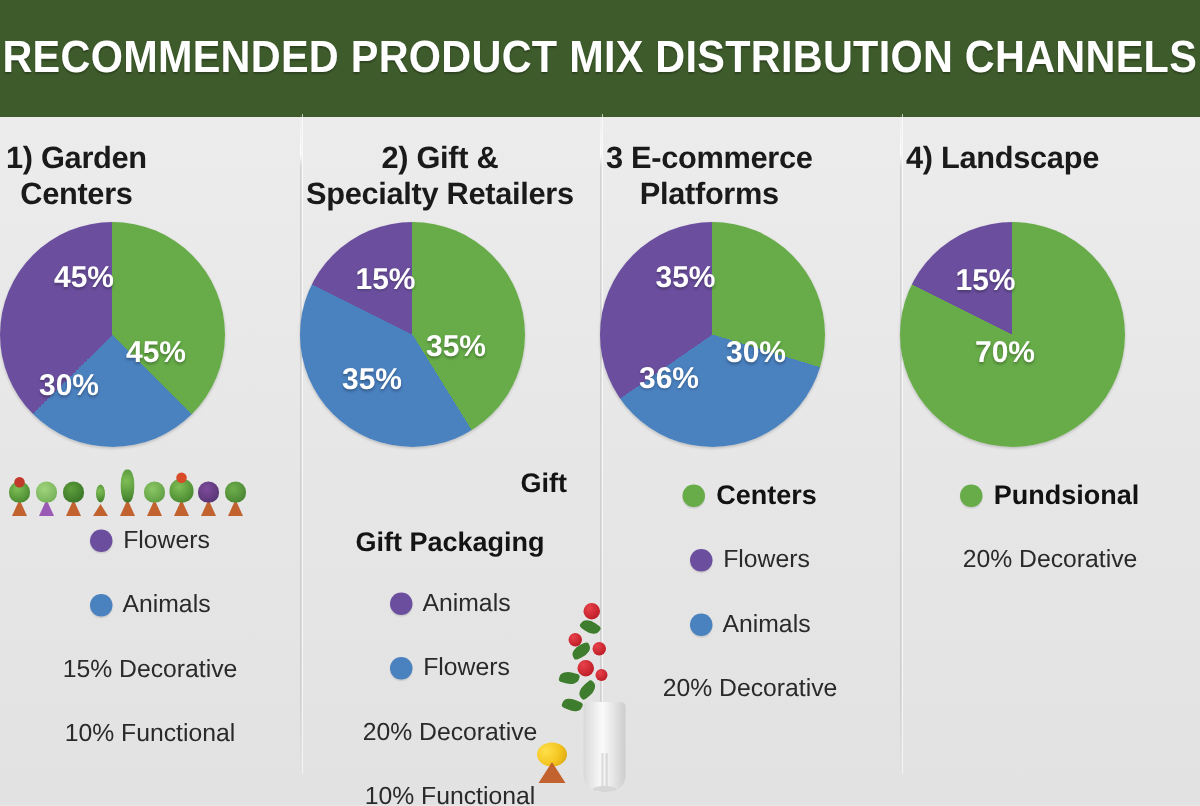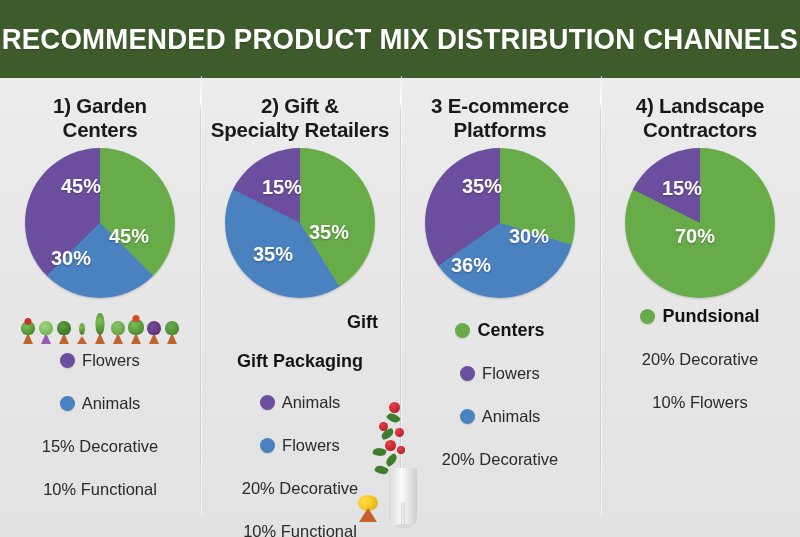--- a/index.html
+++ b/index.html
@@ -45,21 +45,21 @@
     display:flex;
     background:linear-gradient(180deg,#ececec 0%,#e6e6e6 55%,#e2e2e2 100%);
   }
   .col {
     position:relative;
     width:200px;
     height:459px;
     padding-top:16px;
     display:flex;
     flex-direction:column;
-    align-items:center;
+    align-items:flex-start;
   }
   .col + .col::before{
     content:"";
     position:absolute;
     left:0; top:-2px;
     width:1px; height:440px;
     background:linear-gradient(180deg,rgba(255,255,255,0) 0%,#ffffff 6%,#d2d2d2 8%,#cfcfcf 88%,rgba(200,200,200,0) 100%);
     box-shadow:1px 0 0 rgba(255,255,255,.65);
   }
 
@@ -322,21 +322,21 @@
   </div>
 
   <div class="col">
     <div class="col-title">
       <span>3 E-commerce</span><br>
       <span>Platforms</span>
     </div>
     <div class="pie-wrap">
       <div class="pie" id="pie2" style="background: conic-gradient(rgb(103, 172, 73) 0deg, rgb(103, 172, 73) 106.93deg, rgb(74, 129, 191) 106.93deg, rgb(74, 129, 191) 235.25deg, rgb(107, 79, 158) 235.25deg, rgb(107, 79, 158) 360deg);"></div>
       <div class="slice-label" style="left:104px;top:88px">30%</div>
-      <div class="slice-label" style="left:46px;top:117px">36%</div>
+      <div class="slice-label" style="left:46px;top:105px">36%</div>
       <div class="slice-label" style="left:57px;top:38px">35%</div>
     </div>
     <div class="legend" style="margin-top:20px">
       <div class="legend-row bold">
         <span class="dot" style="background:#67ac49"></span>
         <span class="legend-text">Centers</span>
       </div>
       <div class="legend-row">
         <span class="dot" style="background:#6b4f9e"></span>
         <span class="legend-text">Flowers</span>
@@ -347,37 +347,33 @@
       </div>
       <div class="legend-row plain">
         <span class="legend-text">20% Decorative</span>
       </div>
     </div>
   </div>
 
   <div class="col">
     <div class="col-title">
       <span>4) Landscape</span><br>
-      <span>Contractors</span>
     </div>
     <div class="pie-wrap">
       <div class="pie" id="pie3" style="background: conic-gradient(rgb(103, 172, 73) 0deg, rgb(103, 172, 73) 296.47deg, rgb(107, 79, 158) 296.47deg, rgb(107, 79, 158) 360deg);"></div>
       <div class="slice-label" style="left:70px;top:88px">70%</div>
       <div class="slice-label" style="left:57px;top:40px">15%</div>
     </div>
-    <div class="legend" style="margin-top:6px">
+    <div class="legend" style="margin-top:20px">
       <div class="legend-row bold">
         <span class="dot" style="background:#67ac49"></span>
         <span class="legend-text">Pundsional</span>
       </div>
       <div class="legend-row plain">
         <span class="legend-text">20% Decorative</span>
-      </div>
-      <div class="legend-row plain">
-        <span class="legend-text">10% Flowers</span>
       </div>
     </div>
   </div>
 
   <div class="vase-art" style="left:355px;top:318px">
     <div class="leaf" style="left:26px;top:34px;transform:rotate(-25deg)"></div>
     <div class="leaf" style="left:18px;top:52px;transform:rotate(15deg)"></div>
     <div class="leaf" style="left:30px;top:60px;transform:rotate(-40deg)"></div>
     <div class="leaf" style="left:20px;top:70px;transform:rotate(25deg)"></div>
     <div class="leaf" style="left:32px;top:18px;transform:rotate(35deg)"></div>

